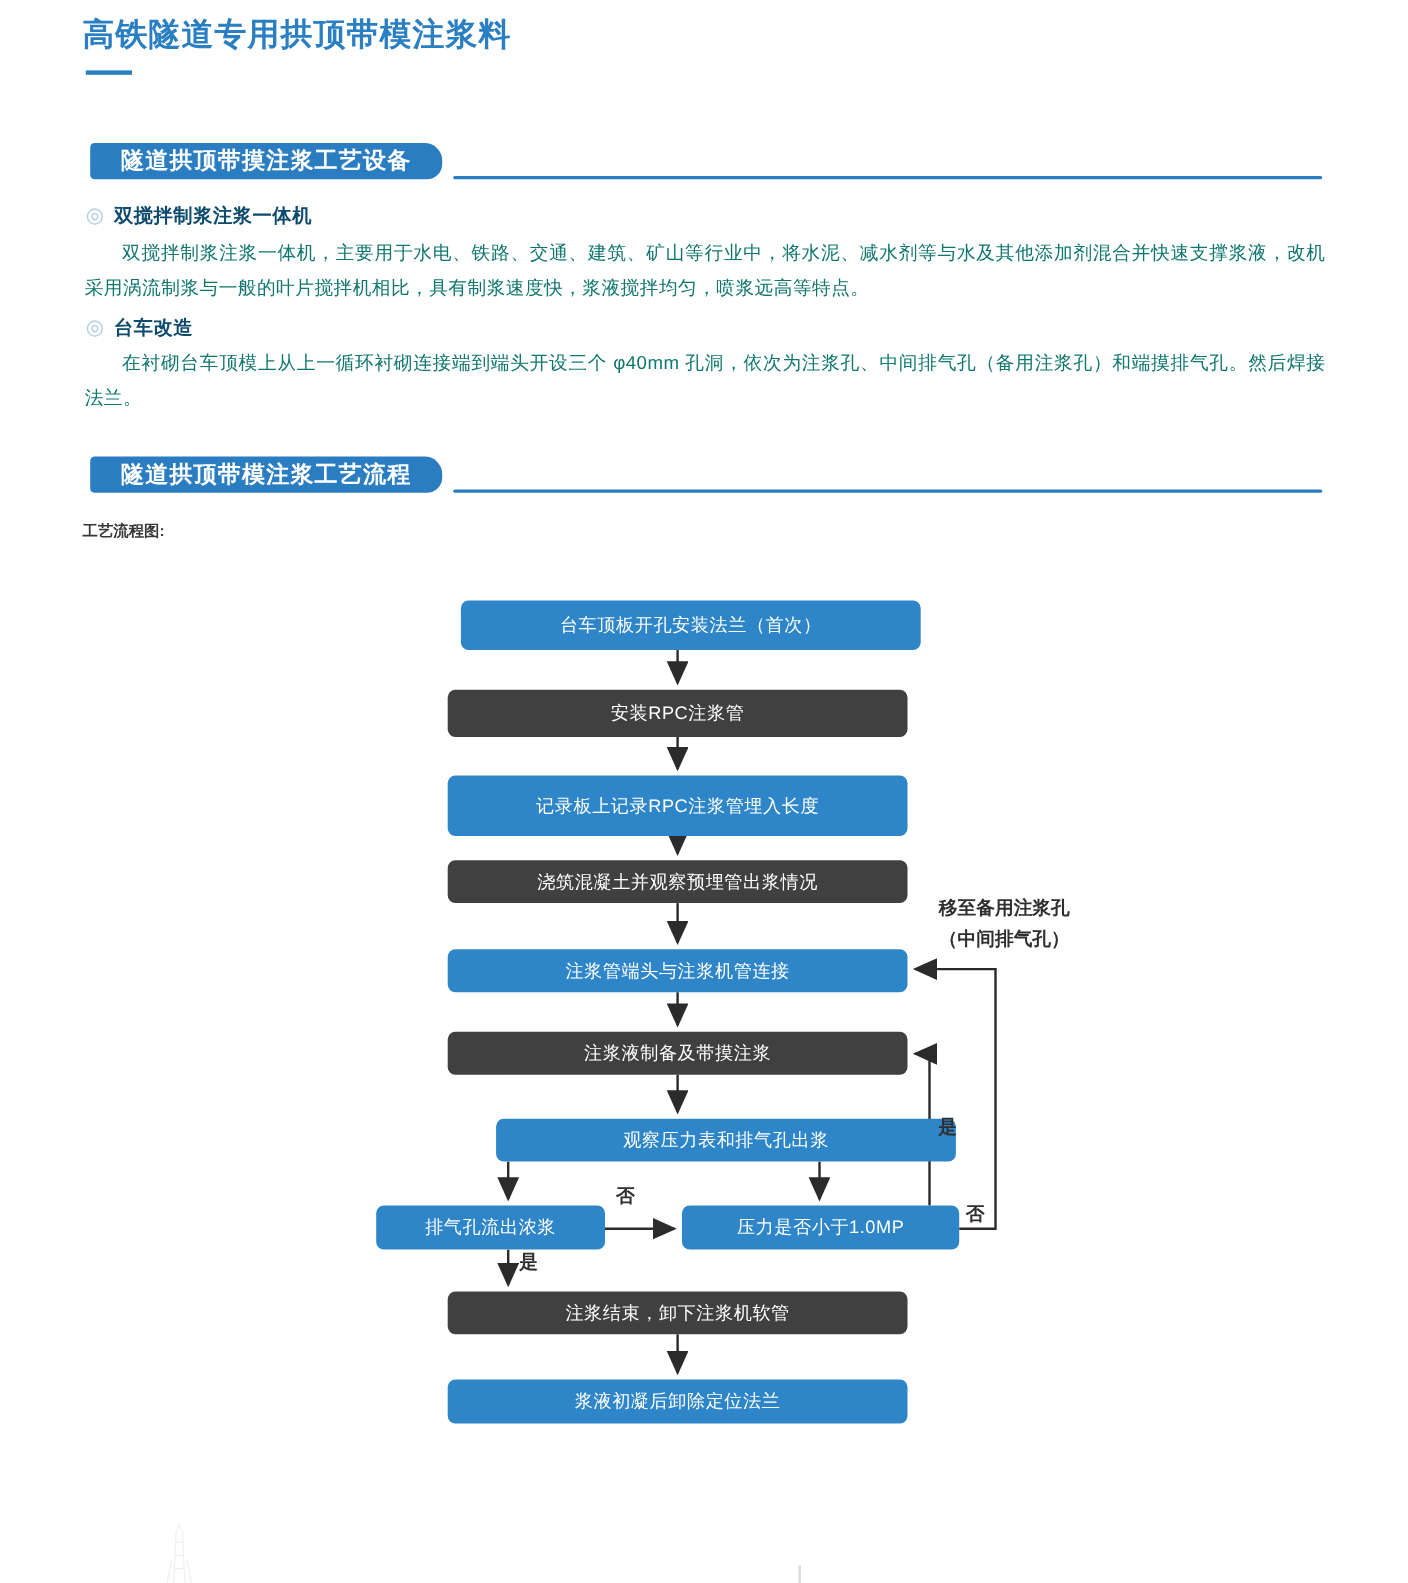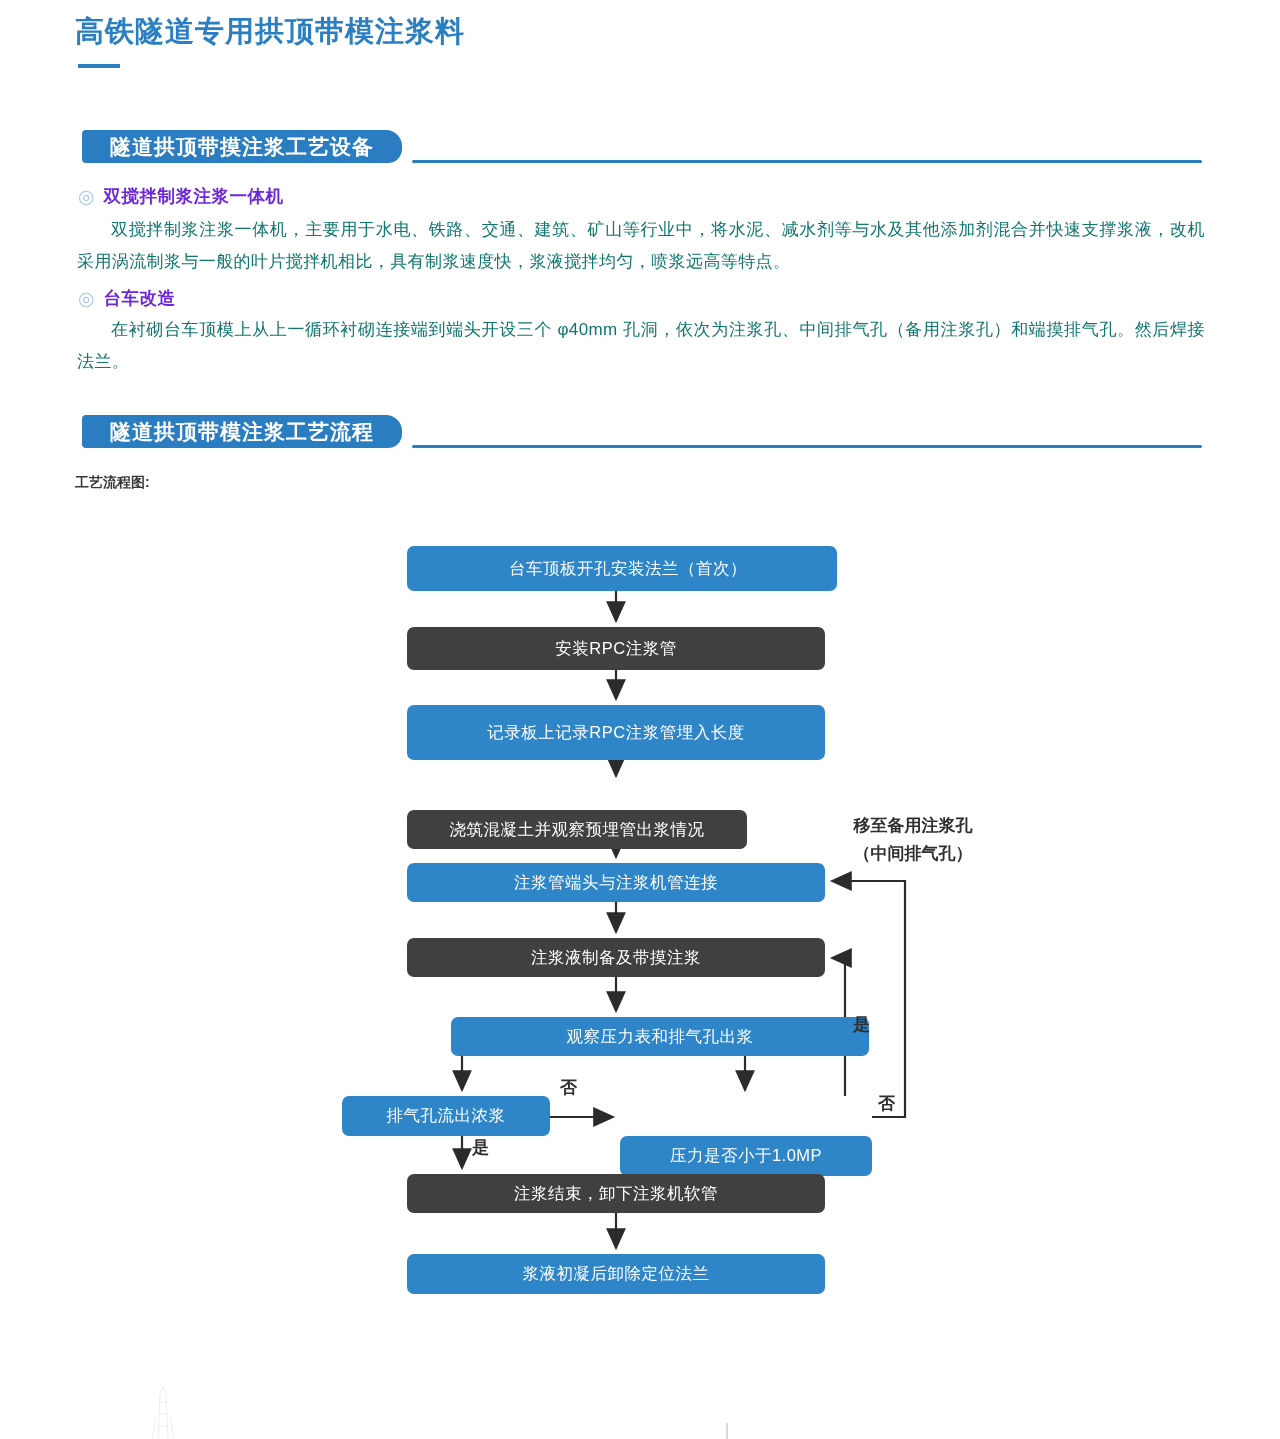--- a/index.html
+++ b/index.html
@@ -12,21 +12,21 @@
   .title-underline{position:absolute;left:78px;top:64px;width:42px;height:4px;background:#2a7fc2;}
 
   .section-header{position:absolute;left:82px;right:78px;display:flex;align-items:flex-end;gap:10px;}
   .badge{background:#2a7dc0;color:#ffffff;font-size:21px;font-weight:bold;letter-spacing:1px;
     height:33px;line-height:33px;padding:0 28px;border-radius:4px 16px 14px 4px;white-space:nowrap;}
   .badge-line{flex:1;height:3px;background:#2a7dc0;border-radius:2px;}
 
   
   .bullet-row{position:absolute;left:78px;display:flex;align-items:center;gap:9px;}
   .bullet-icon{font-size:19px;color:#a9cade;line-height:1;}
-  .bullet-heading{font-size:17.5px;font-weight:bold;color:#6d28d9;letter-spacing:0.5px;}
+  .bullet-heading{font-size:17.5px;font-weight:bold;color:#0c4a6e;letter-spacing:0.5px;}
   .para{position:absolute;left:77px;width:1128px;font-size:17px;line-height:32px;color:#0f766e;
     text-align:justify;text-indent:2em;letter-spacing:0.4px;}
   .flow-label{position:absolute;left:75px;top:474px;font-size:14px;font-weight:bold;color:#383838;}
 
   
   .flowchart{position:absolute;left:0;top:530px;width:1280px;height:800px;}
   .fbox{position:absolute;display:flex;align-items:center;justify-content:center;
     color:#ffffff;font-size:16.5px;letter-spacing:0.5px;border-radius:7px;text-align:center;}
   .fbox.blue{background:#2e86c9;}
   .fbox.gray{background:#404040;}
@@ -87,29 +87,29 @@
         <path d="M462,526 L462,560" marker-end="url(#arrow)"></path>
         <path d="M745,526 L745,560" marker-end="url(#arrow)"></path>
         <path d="M550,587 L613,587" marker-end="url(#arrow)"></path>
         <path d="M462,606 L462,638" marker-end="url(#arrow)"></path>
         <path d="M616,683 L616,718" marker-end="url(#arrow)"></path>
         <path d="M845,566 L845,428 L832,428" marker-end="url(#arrow)"></path>
         <path d="M872,587 L905,587 L905,351 L832,351" marker-end="url(#arrow)"></path>
       </g>
     </svg>
 
-    <div class="fbox blue" style="left:407px;top:16px;width:418px;height:45px;padding-left:12px;">台车顶板开孔安装法兰（首次）</div>
+    <div class="fbox blue" style="left:419px;top:16px;width:418px;height:45px;">台车顶板开孔安装法兰（首次）</div>
     <div class="fbox gray" style="left:407px;top:97px;width:418px;height:43px;">安装RPC注浆管</div>
     <div class="fbox blue" style="left:407px;top:175px;width:418px;height:55px;">记录板上记录RPC注浆管埋入长度</div>
-    <div class="fbox gray" style="left:407px;top:252px;width:340px;height:39px;margin-top:28px;">浇筑混凝土并观察预埋管出浆情况</div>
+    <div class="fbox gray" style="left:407px;top:252px;width:418px;height:39px;">浇筑混凝土并观察预埋管出浆情况</div>
     <div class="fbox blue" style="left:407px;top:333px;width:418px;height:39px;">注浆管端头与注浆机管连接</div>
     <div class="fbox gray" style="left:407px;top:408px;width:418px;height:39px;">注浆液制备及带摸注浆</div>
     <div class="fbox blue" style="left:407px;top:487px;width:418px;height:39px;margin-left:44px;">观察压力表和排气孔出浆</div>
     <div class="fbox blue" style="left:342px;top:566px;width:208px;height:40px;">排气孔流出浓浆</div>
-    <div class="fbox blue" style="left:620px;top:566px;width:252px;height:40px;margin-top:40px;">压力是否小于1.0MP</div>
+    <div class="fbox blue" style="left:620px;top:566px;width:252px;height:40px;">压力是否小于1.0MP</div>
     <div class="fbox gray" style="left:407px;top:644px;width:418px;height:39px;">注浆结束，卸下注浆机软管</div>
     <div class="fbox blue" style="left:407px;top:724px;width:418px;height:40px;">浆液初凝后卸除定位法兰</div>
 
     <div class="flabel" style="left:560px;top:546px;">否</div>
     <div class="flabel" style="left:472px;top:606px;">是</div>
     <div class="flabel" style="left:853px;top:483px;">是</div>
     <div class="flabel" style="left:878px;top:562px;">否</div>
     <div class="flabel center" style="left:842px;top:284px;width:142px;">移至备用注浆孔</div>
     <div class="flabel center" style="left:842px;top:312px;width:142px;">（中间排气孔）</div>
   </div>

